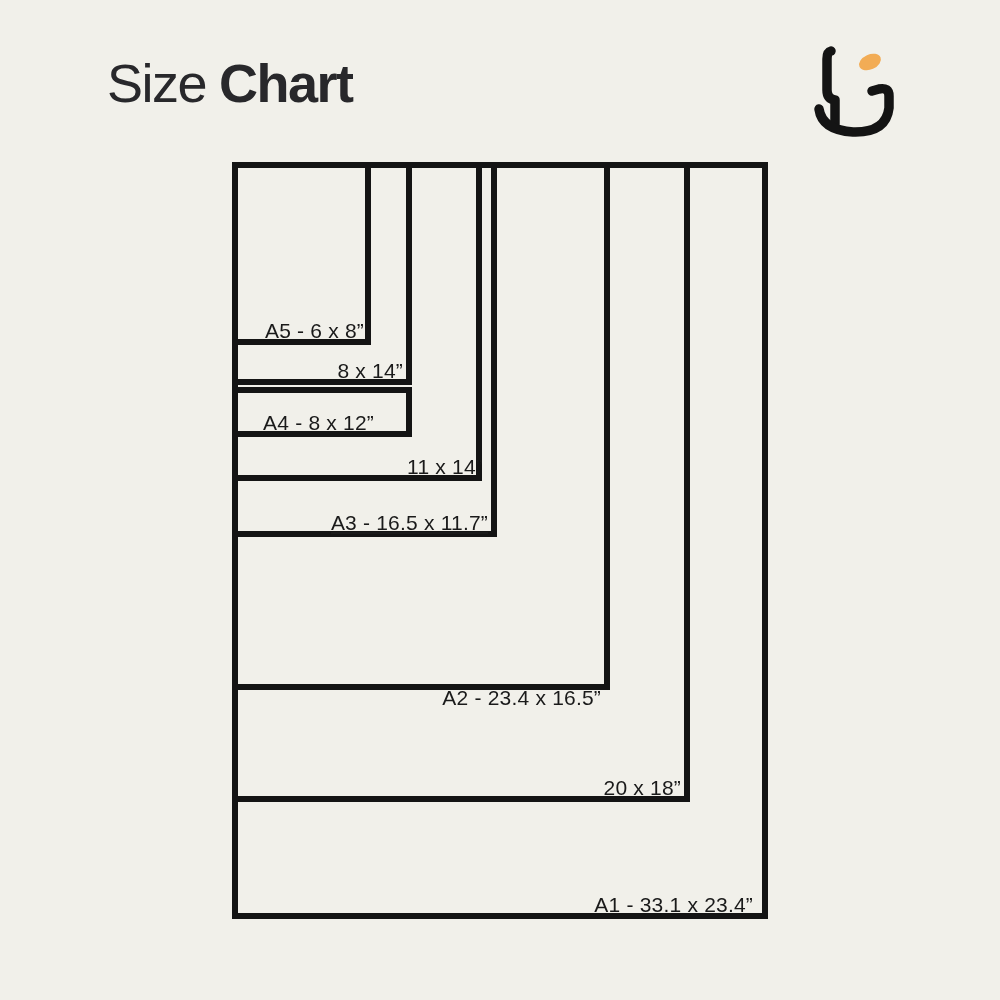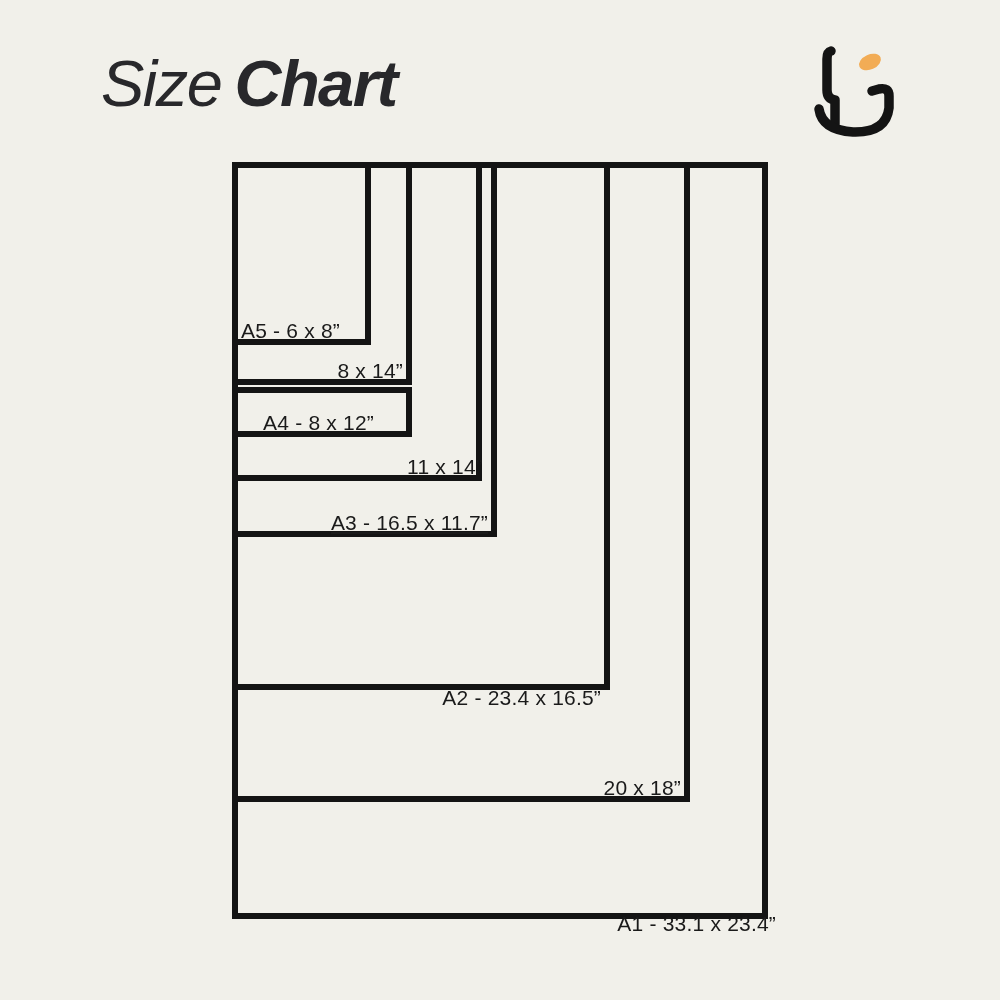--- a/index.html
+++ b/index.html
@@ -4,23 +4,23 @@
 <style>
   html,body{margin:0;padding:0;}
   .canvas{
     position:relative;
     width:1000px;height:1000px;
     background:var(--bg,#F1F0EA);
     font-family:"Liberation Sans", sans-serif;
     overflow:hidden;
   }
   .title{
-    position:absolute;left:101px;top:46px;margin:0;
-    font-size:65px;font-weight:400;letter-spacing:-1.5px;
-    color:#28282B;white-space:nowrap;font-style:italic;
+    position:absolute;left:101px;top:46px;margin:6px;
+    font-size:54px;font-weight:400;letter-spacing:-1.5px;
+    color:#28282B;white-space:nowrap;
   }
   .title .title-regular{margin-right:13px;}
   .title .title-bold{font-weight:700;}
   .logo{
     position:absolute;left:806px;top:36px;
     width:100px;height:104px;
   }
   .logo path{fill:none;stroke:var(--ink,#141414);stroke-width:9.5;stroke-linecap:round;stroke-linejoin:round;}
   .diagram{position:absolute;left:0;top:0;width:1000px;height:1000px;}
   .size-rect{
@@ -45,30 +45,30 @@
   <h1 class="title"><span class="title-regular">Size</span><span class="title-bold">Chart</span></h1>
 
   <svg class="logo" viewBox="0 0 100 104" aria-hidden="true">
     <ellipse cx="64" cy="26" rx="11.5" ry="7.5" transform="rotate(-24 64 26)" fill="#F2AC55"></ellipse>
     <path d="M25 15 Q21 16 21 23 L21 54 Q21 63 29 64 L29 88"></path>
     <path d="M13 73 Q16 94 47 96 Q80 97 83 72 L83 60 Q83 51 73 53 L66 55"></path>
   </svg>
 
   <div class="diagram">
       <div class="size-rect" style="left: 232px; top: 162px; width: 536px; height: 757px;"></div>
-      <div class="size-label" style="right: 224px; top: 894px; margin-top: 19px;">A1 - 33.1 x 23.4”</div>
+      <div class="size-label" style="right: 247px; top: 894px;">A1 - 33.1 x 23.4”</div>
       <div class="size-rect" style="left: 232px; top: 162px; width: 458px; height: 640px;"></div>
       <div class="size-label" style="right: 319px; top: 777px;">20 x 18”</div>
       <div class="size-rect" style="left: 232px; top: 162px; width: 378px; height: 528px;"></div>
       <div class="size-label" style="right: 399px; top: 687px;">A2 - 23.4 x 16.5”</div>
       <div class="size-rect" style="left: 232px; top: 162px; width: 265px; height: 375px;"></div>
       <div class="size-label" style="right: 512px; top: 512px; text-decoration: underline;">A3 - 16.5 x 11.7”</div>
       <div class="size-rect" style="left: 232px; top: 162px; width: 250px; height: 319px;"></div>
       <div class="size-label" style="right: 517px; top: 456px;">11 x 14”</div>
       <div class="size-rect" style="left: 232px; top: 162px; width: 180px; height: 223px;"></div>
       <div class="size-label" style="right: 597px; top: 360px;">8 x 14”</div>
       <div class="size-rect" style="left: 232px; top: 387px; width: 180px; height: 50px;"></div>
       <div class="size-label" style="right: 626px; top: 412px;">A4 - 8 x 12”</div>
       <div class="size-rect" style="left: 232px; top: 162px; width: 139px; height: 183px;"></div>
-      <div class="size-label" style="right: 660px; top: 320px;">A5 - 6 x 8”</div>
+      <div class="size-label" style="right: 636px; top: 320px;">A5 - 6 x 8”</div>
     </div>
 
 </div>
 
 </body></html>

